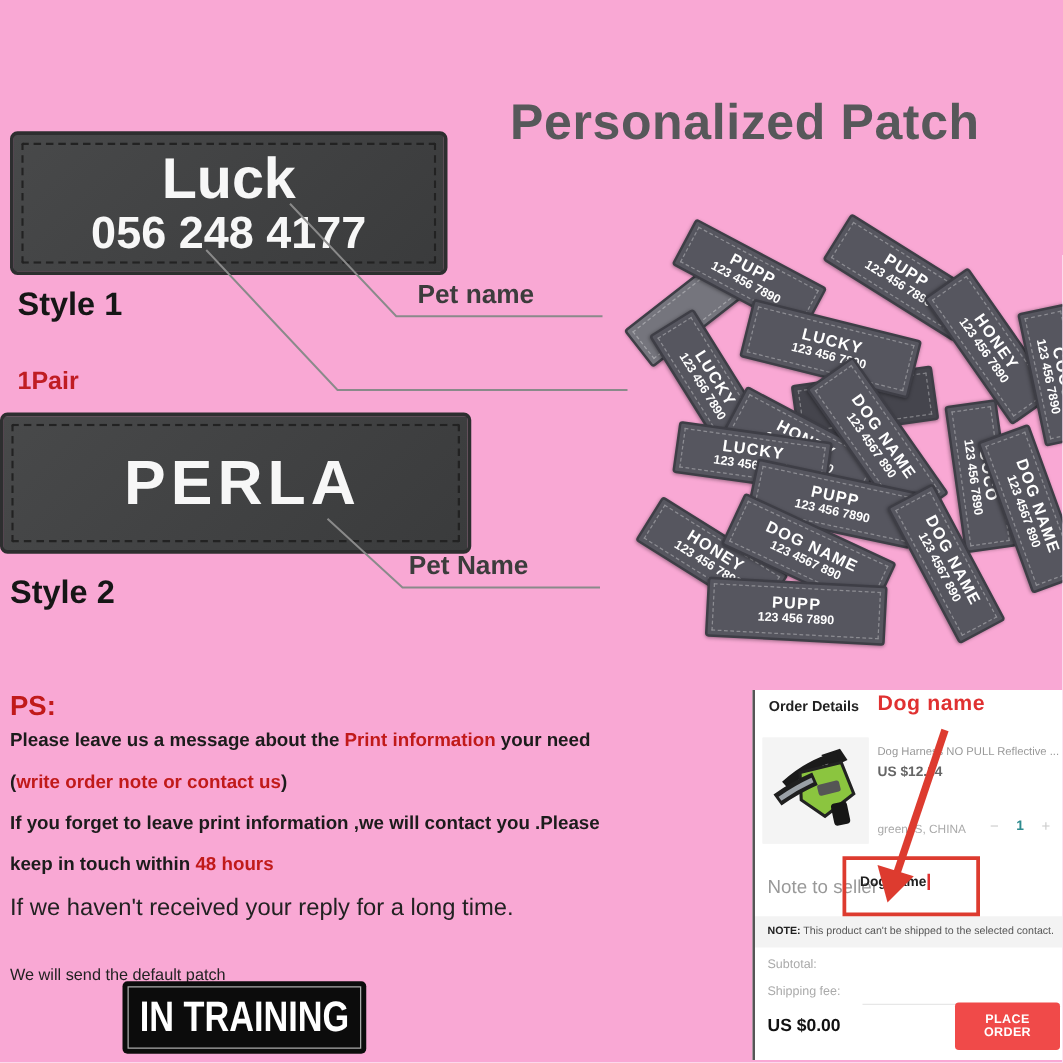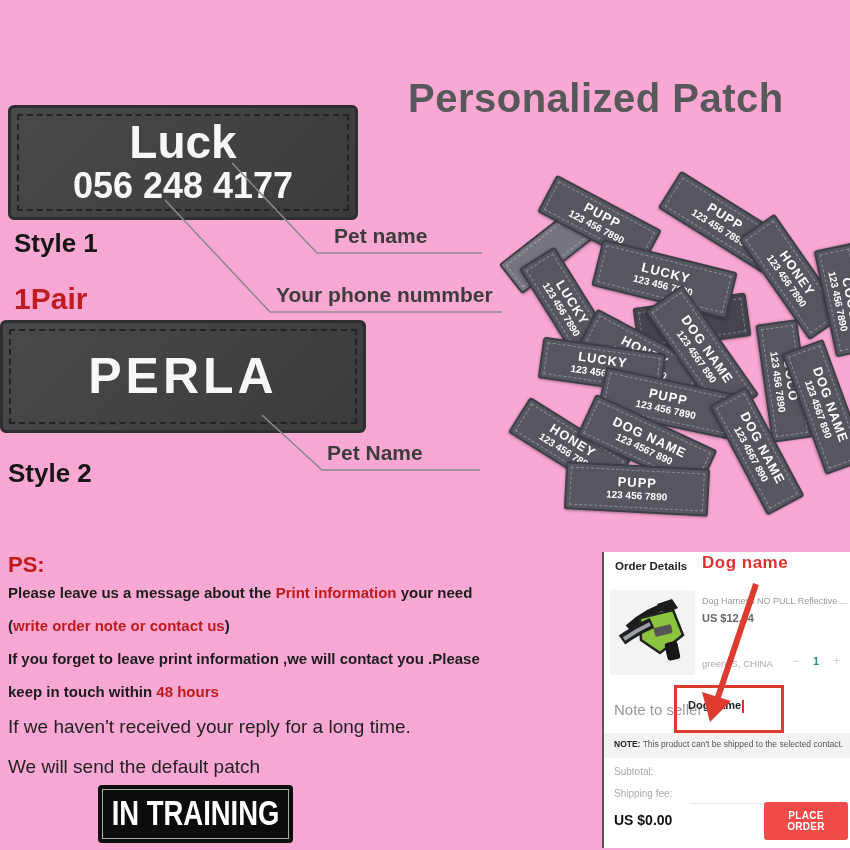--- a/index.html
+++ b/index.html
@@ -12,21 +12,21 @@
   
   .big-patch{position:absolute;background:linear-gradient(135deg,#48494a,#3a3b3c);
              border:3px solid #2d2e2f;border-radius:6px;display:flex;flex-direction:column;
              align-items:center;justify-content:center;color:#f7f7f7;}
   .big-patch::after{content:"";position:absolute;inset:6px;border:2px dashed #222;border-radius:2px;pointer-events:none;}
   .bp-name{font-size:46px;font-weight:bold;line-height:1.02;}
   .bp-phone{font-size:36px;font-weight:bold;line-height:1.1;}
   .bp-name.perla{font-size:50px;letter-spacing:4px;}
 
   .style-label{position:absolute;font-size:26px;font-weight:bold;color:#161616;}
-  .pair-label{position:absolute;font-size:30px;font-weight:bold;color:#c01d23;}
+  .pair-label{position:absolute;font-size:20px;font-weight:bold;color:#c01d23;margin-top:12px;}
   .callout{position:absolute;font-size:21px;font-weight:bold;color:#3c3c3c;}
 
   
   #pile{position:absolute;left:495px;top:185px;width:355px;height:340px;}
   .pile-patch{position:absolute;background:#56565f;border:2px solid #3e3e46;border-radius:3px;
               color:#fff;display:flex;flex-direction:column;align-items:center;justify-content:center;
               overflow:hidden;box-shadow:0 1px 3px rgba(0,0,0,.35);}
   .pile-patch::after{content:"";position:absolute;inset:3px;border:1px dashed rgba(255,255,255,.32);pointer-events:none;}
   .pile-patch .pp-name{font-size:13px;font-weight:bold;letter-spacing:1px;line-height:1.1;white-space:nowrap;}
   .pile-patch .pp-phone{font-size:10px;font-weight:bold;line-height:1.15;white-space:nowrap;}
@@ -82,23 +82,22 @@
 
   <div class="headline">Personalized Patch</div>
 
   <div class="big-patch" style="left:8px;top:105px;width:344px;height:109px;">
     <div class="bp-name">Luck</div>
     <div class="bp-phone">056 248 4177</div>
   </div>
   <div class="style-label" style="left:14px;top:228px;">Style 1</div>
   <div class="pair-label" style="left:14px;top:282px;">1Pair</div>
   <div class="callout" style="left:334px;top:224px;">Pet name</div>
-  <div class="callout" style="left:276px;top:283px;">Your phone nummber</div>
-
-  <div class="big-patch" style="left:0px;top:320px;width:360px;height:107px;">
+
+  <div class="big-patch" style="left:0px;top:330px;width:360px;height:107px;padding-left:11px;">
     <div class="bp-name perla">PERLA</div>
   </div>
   <div class="style-label" style="left:8px;top:458px;">Style 2</div>
   <div class="callout" style="left:327px;top:441px;">Pet Name</div>
 
   <div id="pile">
       <div class="pile-patch tone-light" style="left: 5px; top: 45px; width: 95px; height: 34px; transform: rotate(-38deg);"></div>
       <div class="pile-patch" style="left: 45px; top: 15px; width: 115px; height: 38px; transform: rotate(28deg);">
         <div class="pp-name">PUPP</div>
         <div class="pp-phone">123 456 7890</div>
@@ -171,21 +170,21 @@
     <span>Please leave us a message about the </span><span class="red">Print information</span><span> your need</span>
   </div>
   <div class="ps" style="top:617px;">
     <span>(</span><span class="red">write order note or contact us</span><span>)</span>
   </div>
   <div class="ps" style="top:650px;">If you forget to leave print information ,we will contact you .Please</div>
   <div class="ps" style="top:683px;">
     <span>keep in touch within </span><span class="red">48 hours</span>
   </div>
   <div class="ps normal" style="top:716px;font-size:19px;">If we haven't received your reply for a long time.</div>
-  <div class="ps normal" style="top:756px;font-size:19px;">We will send the default patch</div>
+  <div class="ps normal" style="top:772px;font-size:13px;">We will send the default patch</div>
 
   <div class="stencil" style="left:57px;top:785px;width:195px;height:58px;">
     <span>IN TRAINING</span>
   </div>
 
   <div id="order-panel">
     <div class="op-title">Order Details</div>
     <div class="op-annotation">Dog name</div>
 
     <div class="op-thumb">

